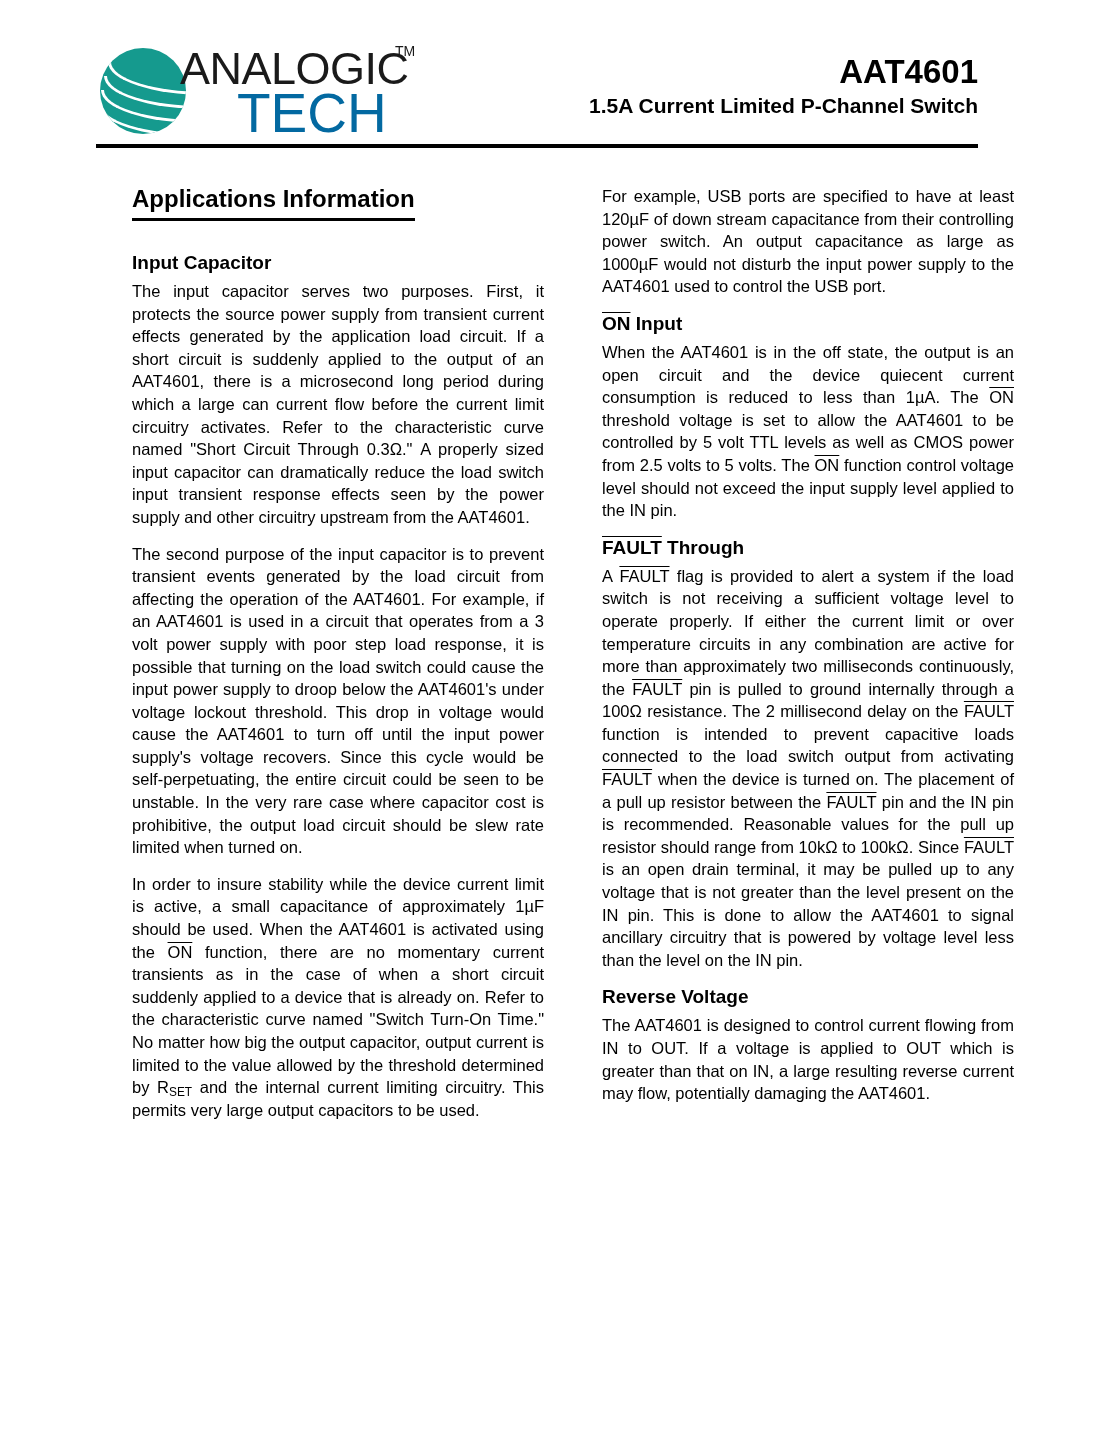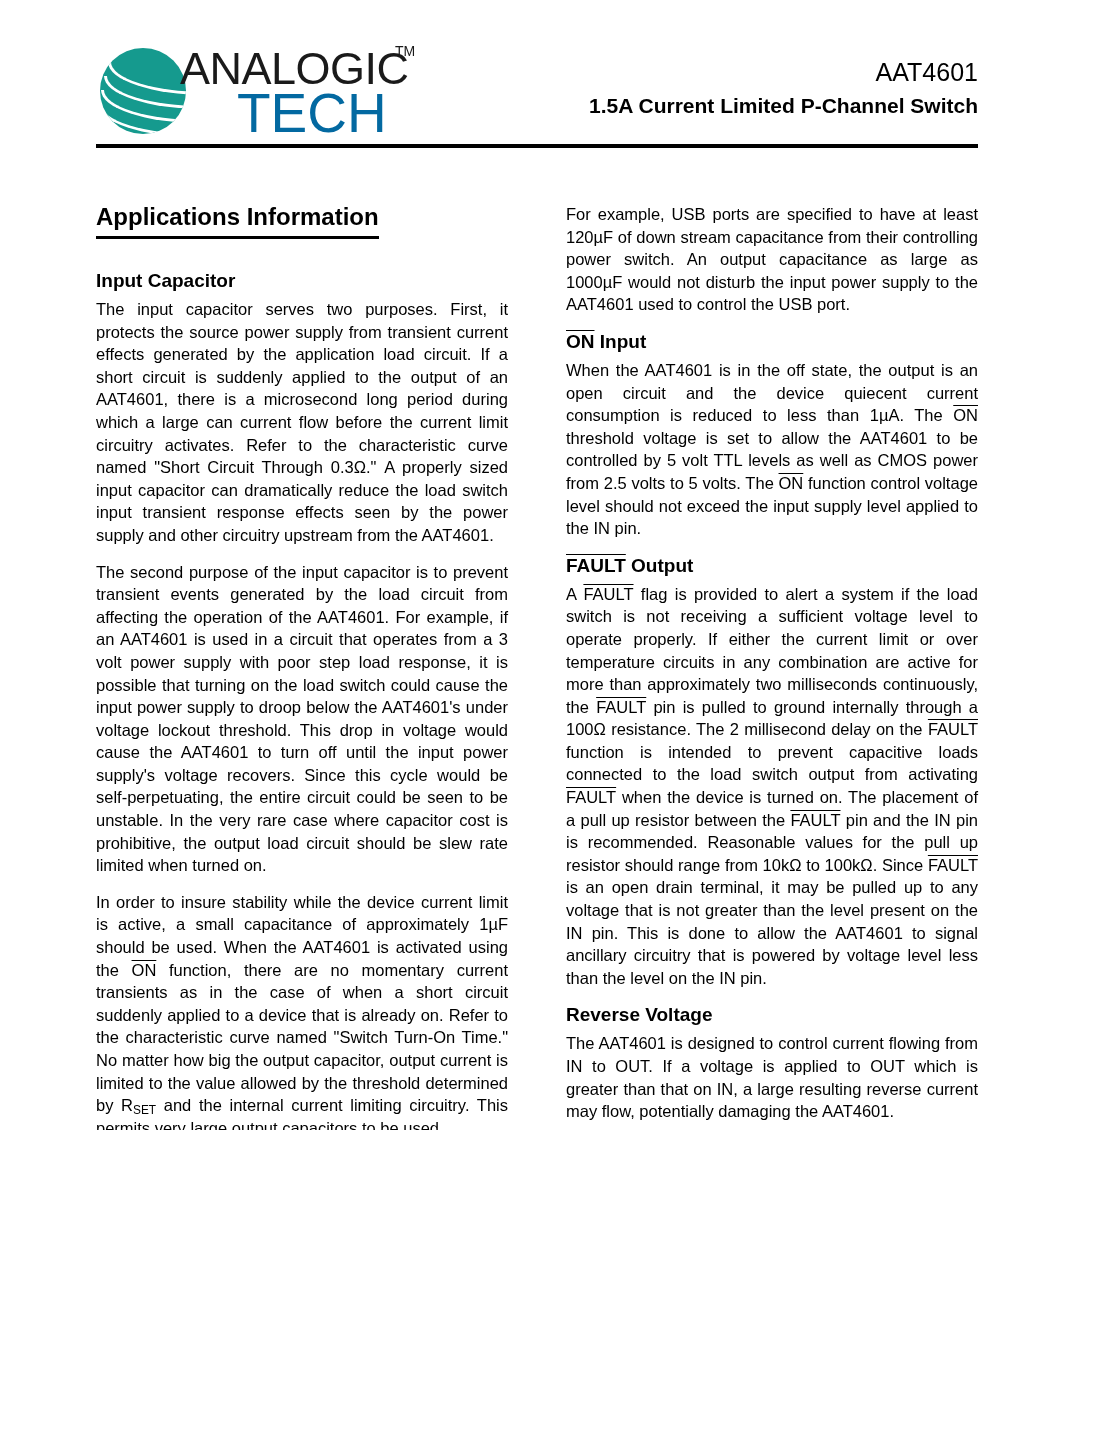--- a/index.html
+++ b/index.html
@@ -96,22 +96,22 @@
     white-space: nowrap;
   }
 
   .header-titles {
     position: absolute;
     right: 0;
     top: 12px;
     text-align: right;
   }
   .part-number {
-    font-size: 25px;
-    font-weight: normal;
+    font-size: 33px;
+    font-weight: bold;
     line-height: 40px;
     letter-spacing: 0px;
   }
   .part-subtitle {
     font-size: 21px;
     font-weight: bold;
     line-height: 28px;
     letter-spacing: 0px;
     text-align: right;
   }
@@ -120,22 +120,23 @@
     left: 96px;
     top: 144px;
     width: 882px;
     height: 4px;
     background: #000000;
   }
 
   
   .col {
     position: absolute;
-    top: 203px;
+    top: 185px;
     width: 412px;
+    margin-left: 36px;
   }
   .col-left  { left: 96px; }
   .col-right { left: 566px; }
 
   h1.section-title {
     font-size: 24px;
     font-weight: bold;
     margin: 0 0 16px 0;
     padding: 0 0 5px 0;
     display: inline-block;
@@ -248,21 +249,21 @@
   </div>
 
   <div class="col col-right">
 
     <p class="body">For example, USB ports are specified to have at least 120µF of down stream capacitance from their controlling power switch.  An output capacitance as large as 1000µF would not disturb the input power supply to the AAT4601 used to control the USB port.</p>
 
     <h2 class="sub-title"><span class="ovl">ON</span><span> Input</span></h2>
 
     <p class="body"><span>When the AAT4601 is in the off state, the output is an open circuit and the device quiecent current consumption is reduced to less than 1µA.  The </span><span class="ovl">ON</span><span> threshold voltage is set to allow the AAT4601 to be controlled by 5 volt TTL levels as well as CMOS power from 2.5 volts to 5 volts.  The </span><span class="ovl">ON</span><span> function control voltage level should not exceed the input supply level applied to the IN pin.</span></p>
 
-    <h2 class="sub-title"><span class="ovl">FAULT</span><span> Output</span></h2>
+    <h2 class="sub-title"><span class="ovl">FAULT</span><span> Through</span></h2>
 
     <p class="body"><span>A </span><span class="ovl">FAULT</span><span> flag is provided to alert a system if the load switch is not receiving a sufficient voltage level to operate properly.  If either the current limit or over temperature circuits in any combination are active for more than approximately two milliseconds continuously, the </span><span class="ovl">FAULT</span><span> pin is pulled to ground internally through a 100</span><span>Ω</span><span> resistance.  The 2 millisecond delay on the </span><span class="ovl">FAULT</span><span> function is intended to prevent capacitive loads connected to the load switch output from activating </span><span class="ovl">FAULT</span><span> when the device is turned on.  The placement of a pull up resistor between the </span><span class="ovl">FAULT</span><span> pin and the IN pin is recommended.  Reasonable values for the pull up resistor should range from 10k</span><span>Ω</span><span> to 100k</span><span>Ω</span><span>.  Since </span><span class="ovl">FAULT</span><span> is an open drain terminal, it may be pulled up to any voltage that is not greater than the level present on the IN pin. This is done to allow the AAT4601 to signal ancillary circuitry that is powered by voltage level less than the level on the IN pin.</span></p>
 
     <h2 class="sub-title">Reverse Voltage</h2>
 
     <p class="body">The AAT4601 is designed to control current flowing from IN to OUT.  If a voltage is applied to OUT which is greater than that on IN, a large resulting reverse current may flow, potentially damaging the AAT4601.</p>
   </div>
 
   <div class="footer-rule"></div>
   <div class="footer">

